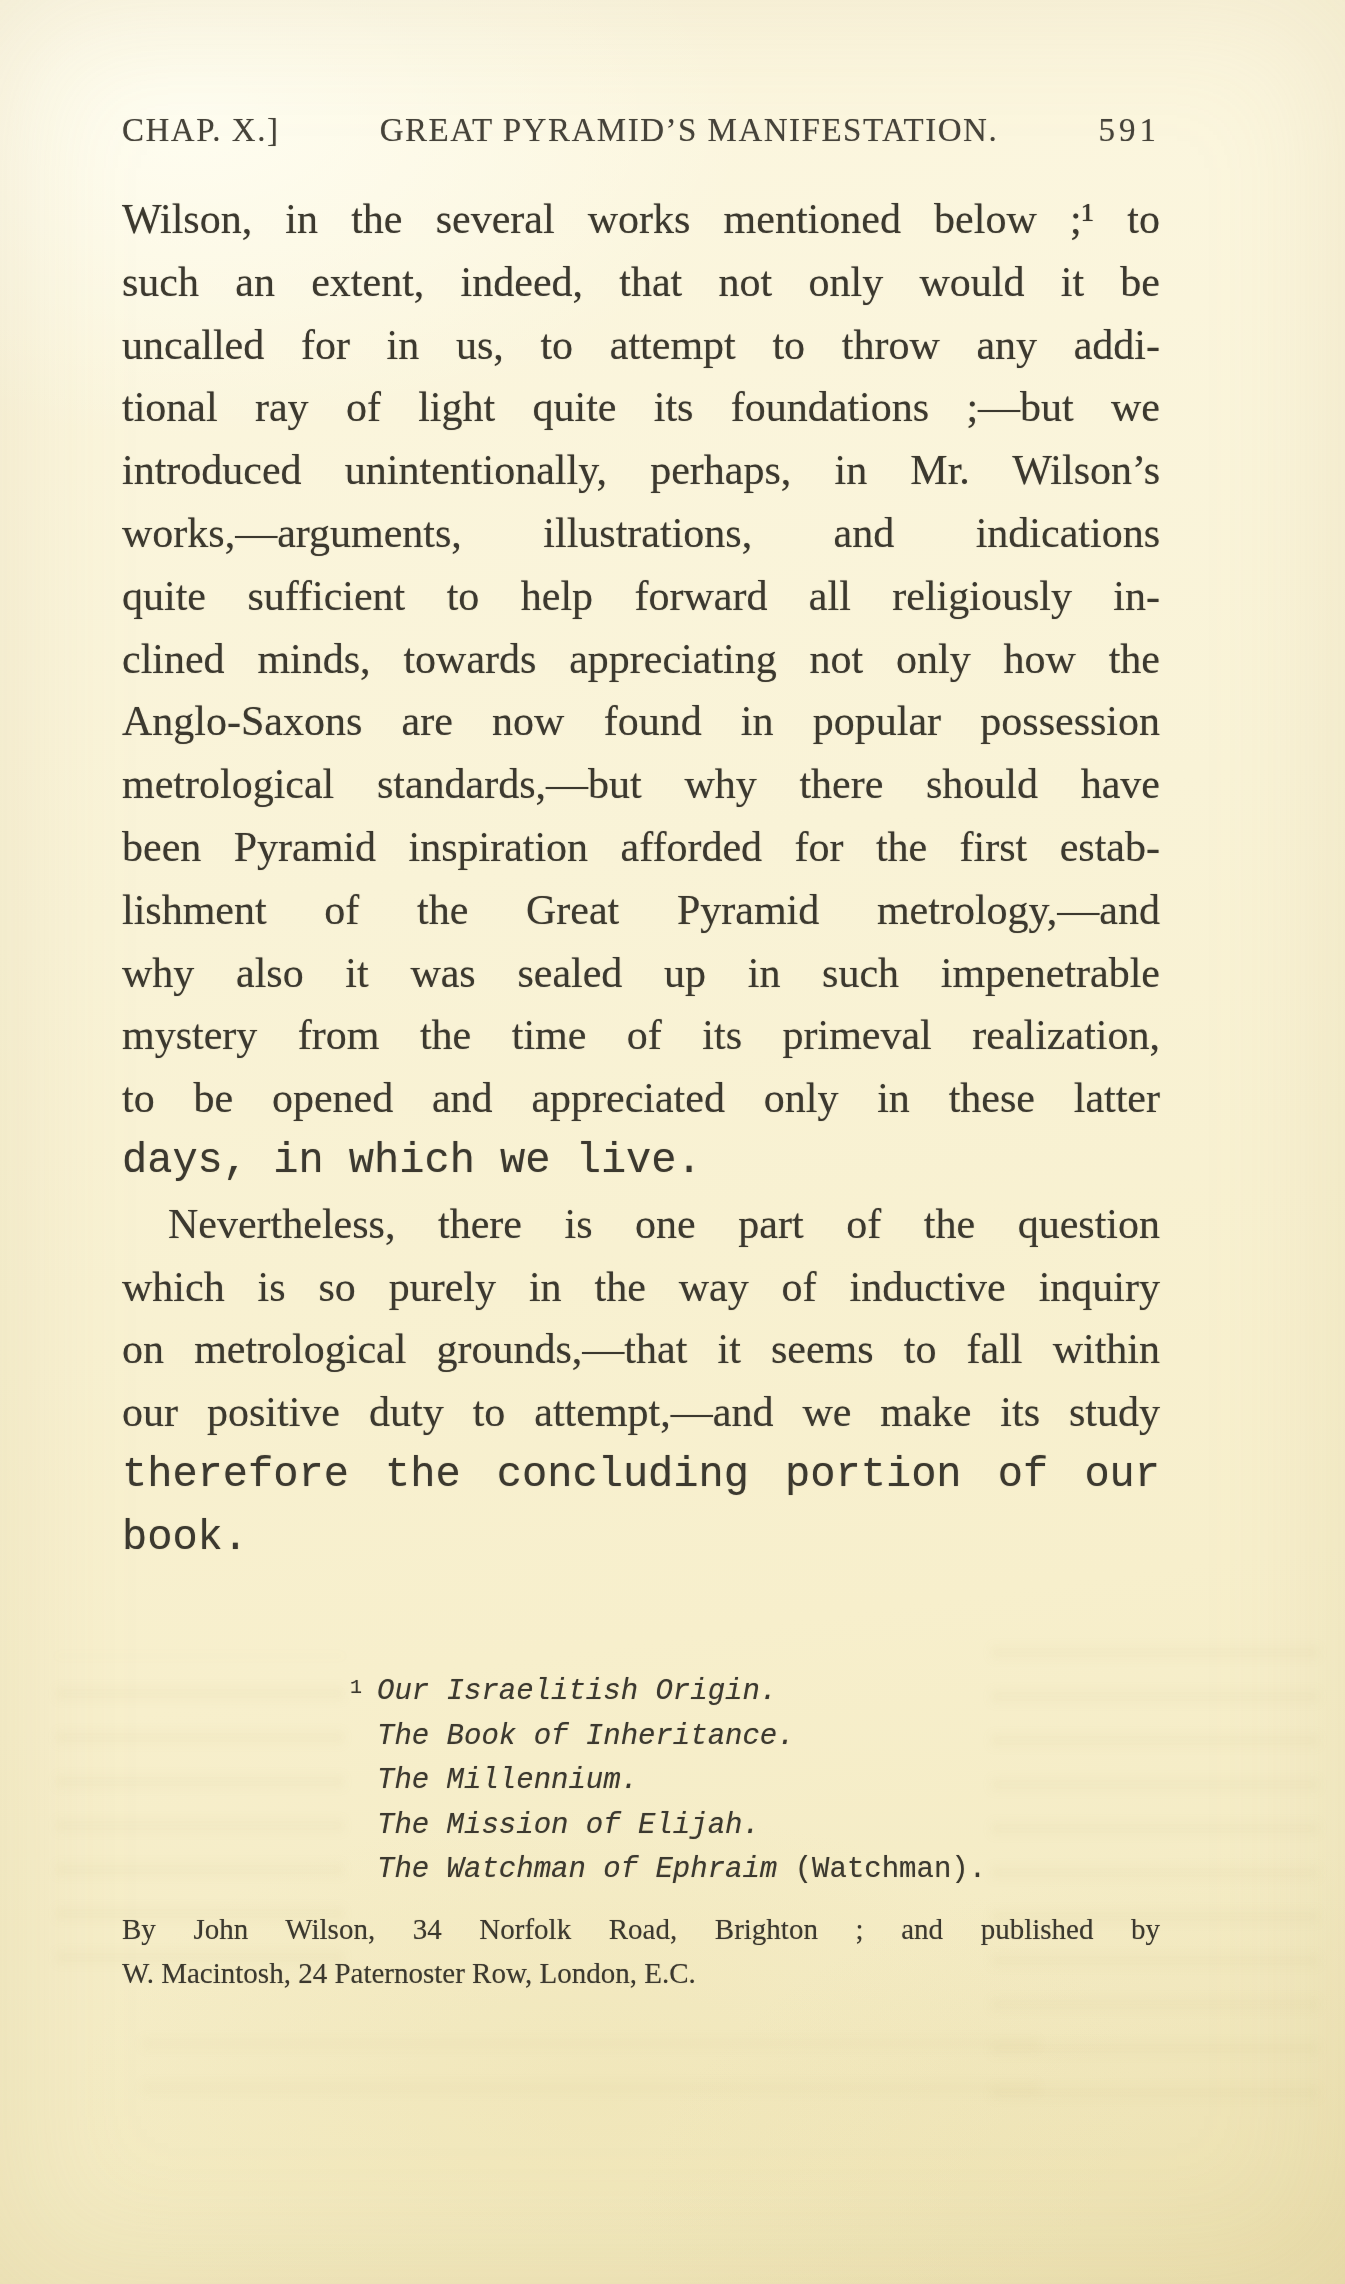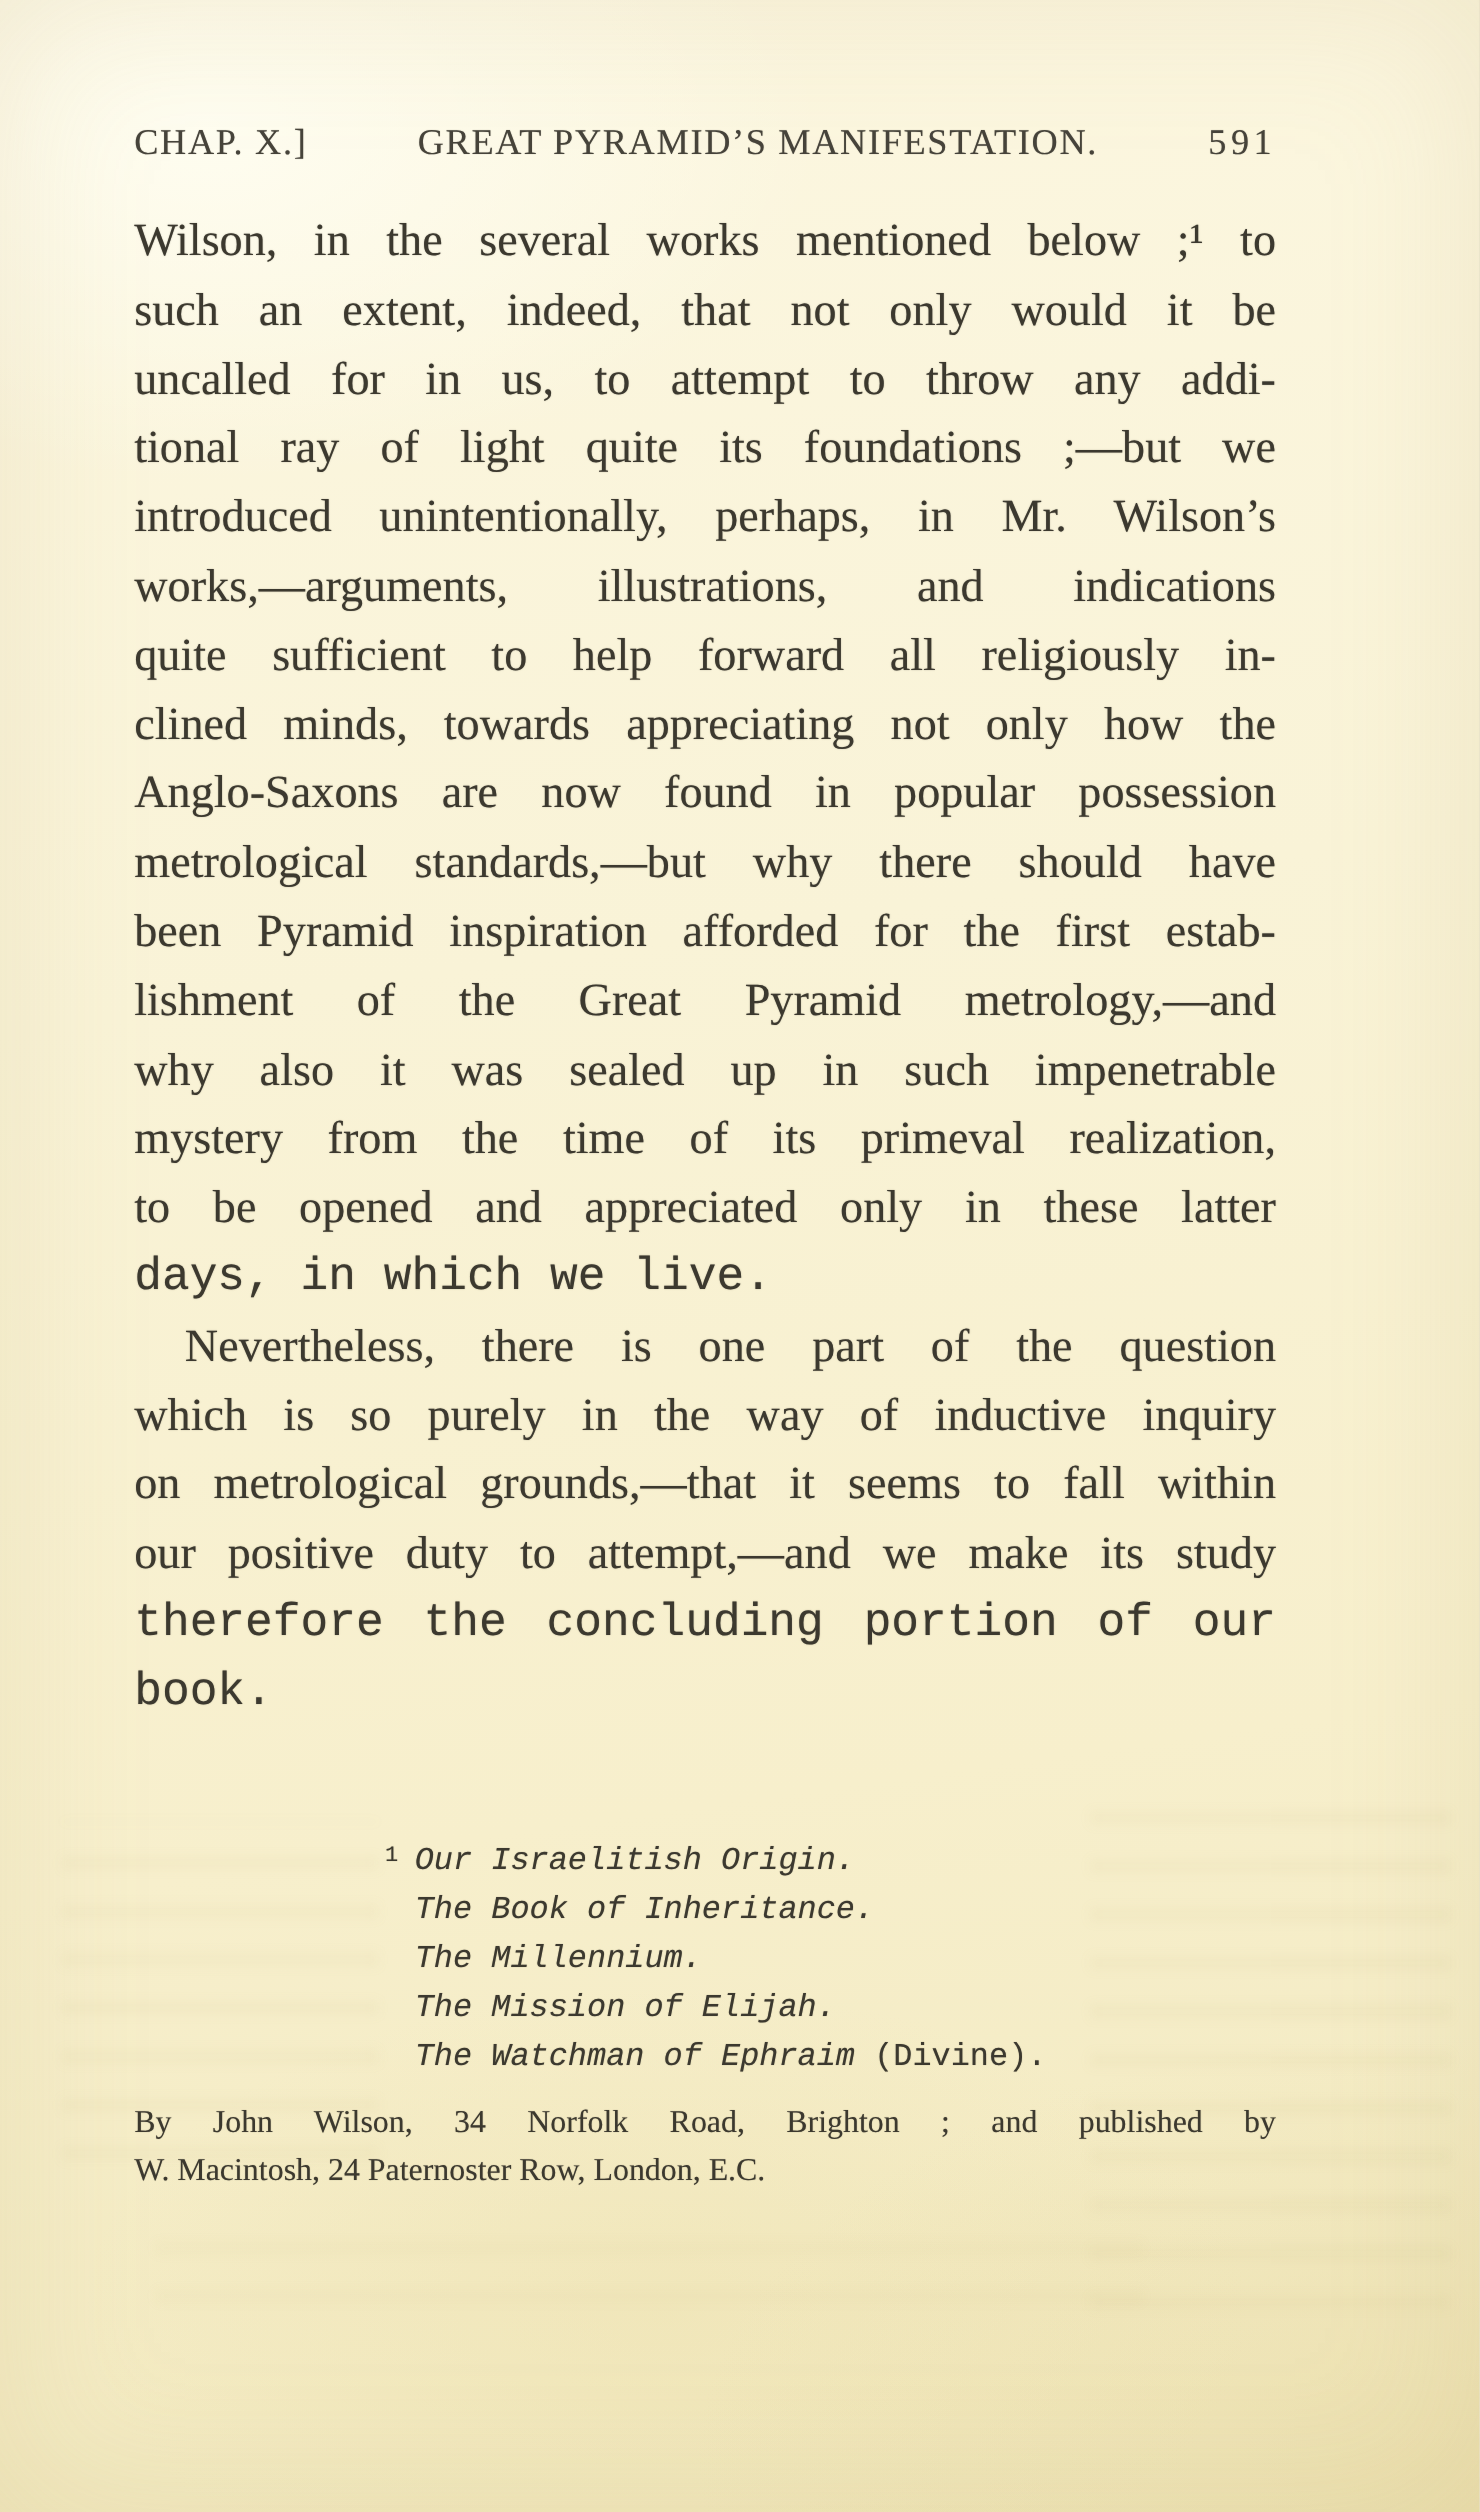--- a/index.html
+++ b/index.html
@@ -138,21 +138,21 @@
         <div class="line last">therefore the concluding portion of our book.</div>
       </div>
   </div>
 
   <div class="footnote">
     <div class="fn-works">
         <div class="line fn-line last"><span class="fn-marker">1</span><span class="it">Our Israelitish Origin.</span></div>
         <div class="line fn-line last"><span class="it">The Book of Inheritance.</span></div>
         <div class="line fn-line last"><span class="it">The Millennium.</span></div>
         <div class="line fn-line last"><span class="it">The Mission of Elijah.</span></div>
-        <div class="line fn-line last"><span class="it">The Watchman of Ephraim</span><span class="rm"> (Divine).</span></div>
+        <div class="line fn-line last"><span class="it">The Watchman of Ephraim</span><span class="rm"> (Watchman).</span></div>
       </div>
     <div class="fn-publisher">
       <div class="pub-line1">By John Wilson, 34 Norfolk Road, Brighton ; and published by</div>
       <div class="pub-line2">W. Macintosh, 24 Paternoster Row, London, E.C.</div>
     </div>
   </div>
 
 </div>
 
 </body></html>

